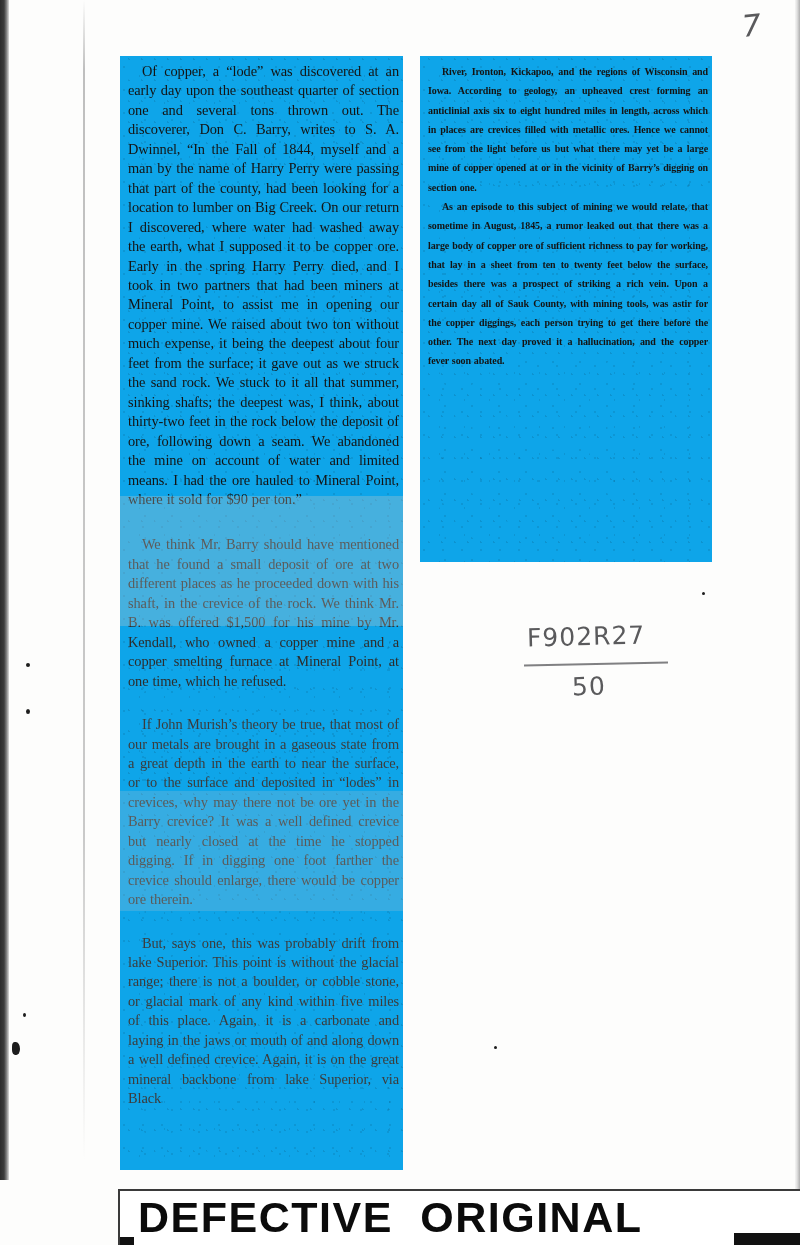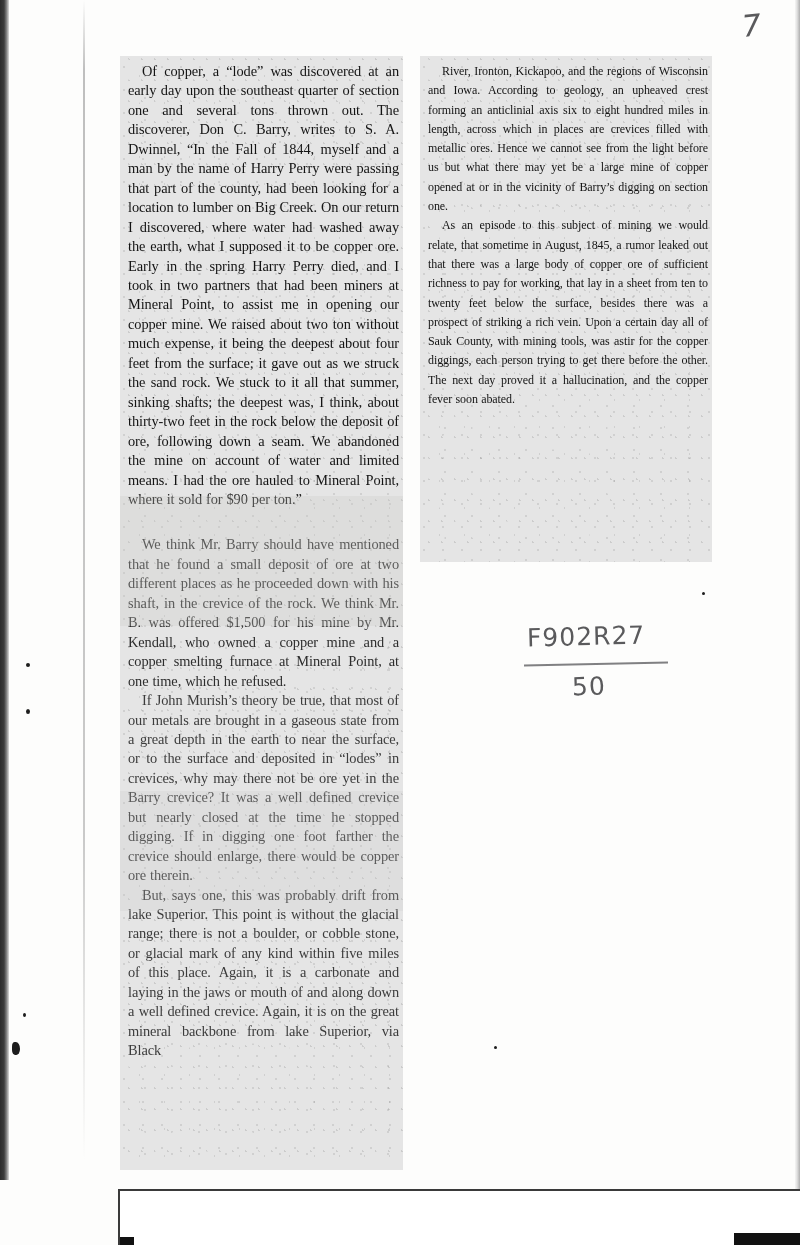--- a/index.html
+++ b/index.html
@@ -45,21 +45,21 @@
   }
   .speck {
     position: absolute;
     background: #1d1d1d;
     border-radius: 50%;
   }
 
   
   .clipping {
     position: absolute;
-    background: #e5e5e5;
+    background: #0ea5e9;
     color: #141414;
     overflow: hidden;
   }
   .clipping::before {
     
     content: "";
     position: absolute;
     inset: 0;
     pointer-events: none;
     background-image:
@@ -100,25 +100,25 @@
   .para {
     margin: 0;
     text-align: justify;
     text-indent: 14px;
     font-size: 14.4px;
     line-height: 19.45px;
     letter-spacing: -0.1px;
     word-spacing: .5px;
     -webkit-font-smoothing: none;
   }
-  #col-right .para { font-size: 12px; line-height: 19.3px; }
+  #col-right .para { font-size: 10px; line-height: 19.3px; font-weight: bold; }
 
   
   .fade-1 { color: #2d2d2d; margin-top: 26px; }
-  .fade-2 { color: #3c3c3c; }
+  .fade-2 { color: #3c3c3c; margin-top: 24px; }
 
   
   .wash {
     position: absolute;
     z-index: 3;
     pointer-events: none;
     background: rgba(201,201,199,.30);
   }
 
   
@@ -225,15 +225,16 @@
 
   <div id="page-number" class="handwriting">7</div>
 
   <div id="call-number" class="handwriting">F902R27</div>
   <div id="call-number-rule"></div>
   <div id="call-number-sub" class="handwriting">50</div>
 
   <div id="defective-stamp">
     <div class="stamp-block" style="left:0; top:46px; width:14px; height:10px;"></div>
     <div class="stamp-block" style="left:614px; top:42px; width:68px; height:14px;"></div>
+    <div id="defective-stamp-label">DEFECTIVE ORIGINAL</div>
   </div>
 
 </div>
 
 </body></html>

